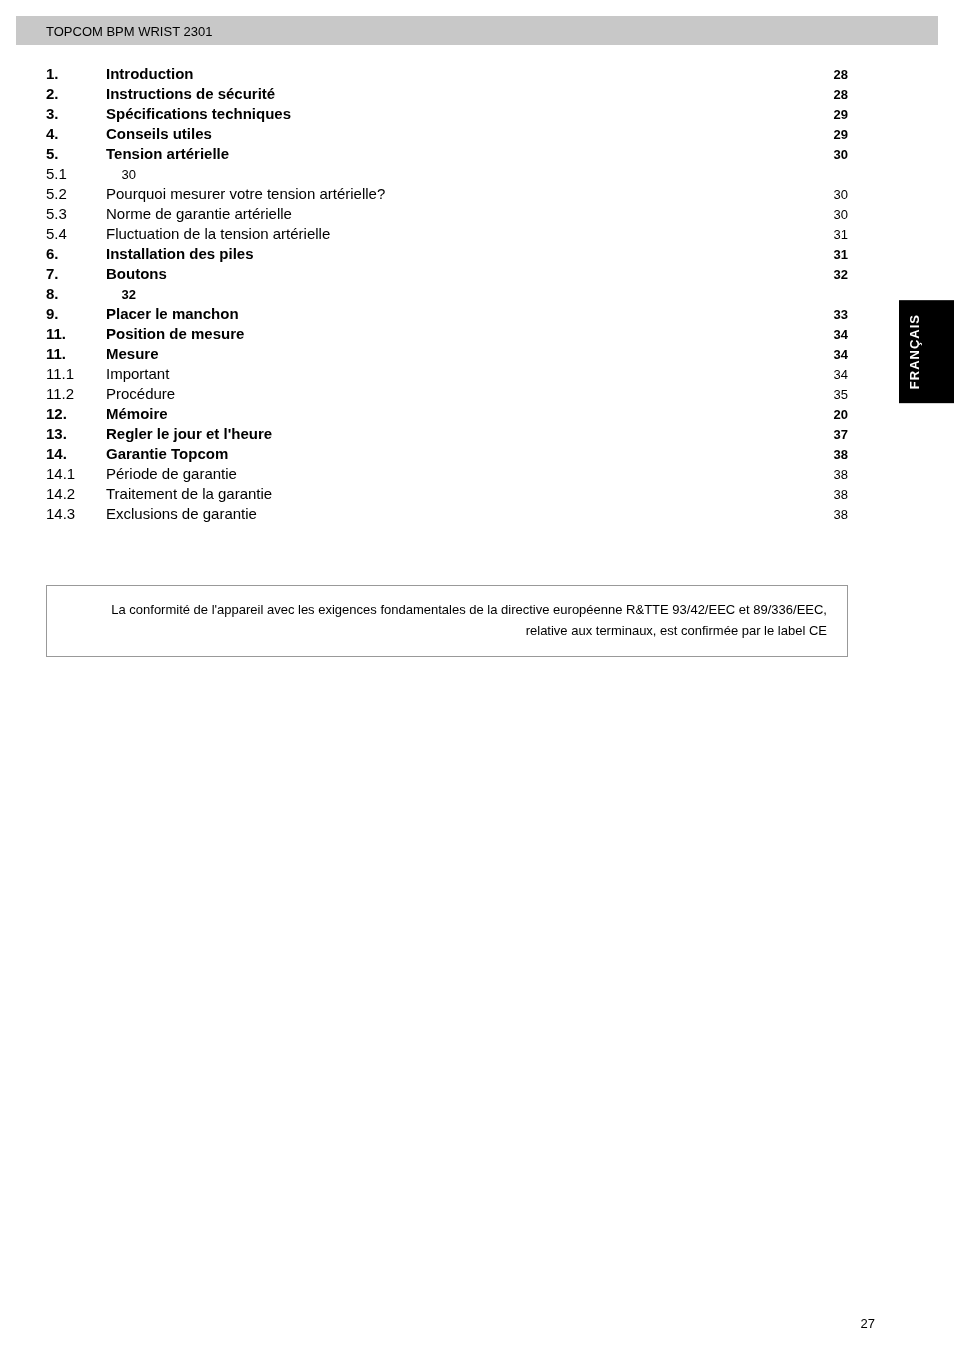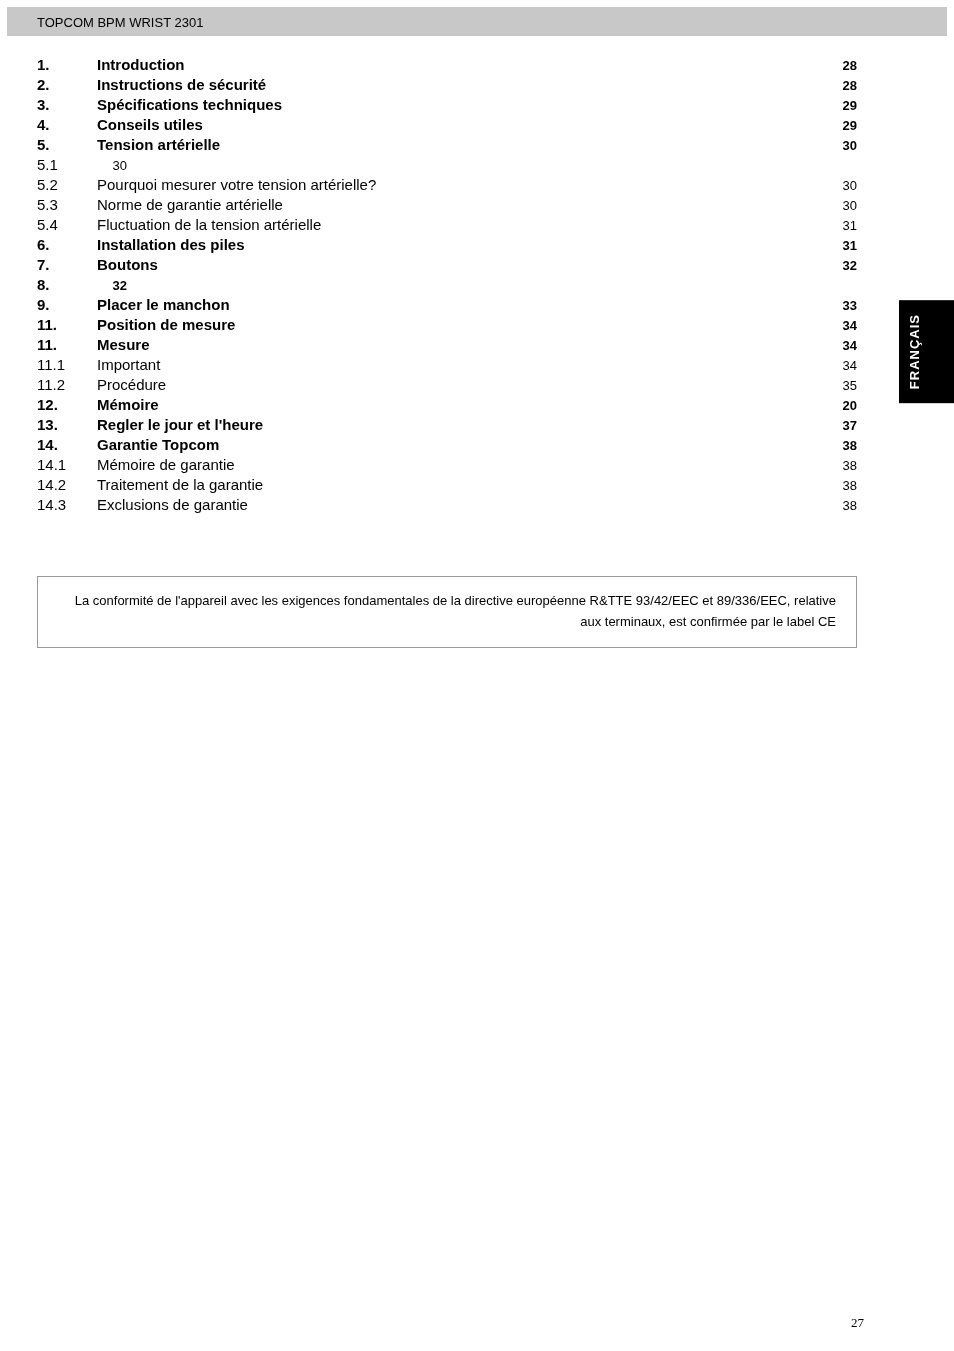--- a/index.html
+++ b/index.html
@@ -16,21 +16,21 @@
       font-size: 15px;
       color: #000;
       position: relative;
     }
 
     .page-container {
       width: 954px;
       min-height: 1351px;
       background: #fff;
       position: relative;
-      padding: 7px;
+      padding: 16px;
     }
 
     
     .header-bar {
       background: #c8c8c8;
       padding: 6px 30px;
       margin-bottom: 10px;
     }
 
     .header-title {
@@ -108,23 +108,22 @@
       padding: 14px 20px;
       text-align: right;
       font-size: 13px;
       line-height: 1.6;
     }
 
     
     .page-number {
       position: absolute;
       bottom: 20px;
-      right: 90px;
-      font-size: 13px;
-      font-family: Liberation Serif, serif;
+      right: 79px;
+      font-size: 13px;
     }
   </style>
 </head>
 <body>
 
 <div class="page-container">
 
   <div class="header-bar">
     <span class="header-title">TOPCOM BPM WRIST 2301</span>
   </div>
@@ -225,21 +224,21 @@
           <span class="toc-label bold">Regler le jour et l'heure</span>
           <span class="toc-page bold">37</span>
         </div>
         <div class="toc-row">
           <span class="toc-num bold">14.</span>
           <span class="toc-label bold">Garantie Topcom</span>
           <span class="toc-page bold">38</span>
         </div>
         <div class="toc-row">
           <span class="toc-num">14.1</span>
-          <span class="toc-label">Mémoire de garantie</span>
+          <span class="toc-label">Période de garantie</span>
           <span class="toc-page">38</span>
         </div>
         <div class="toc-row">
           <span class="toc-num">14.2</span>
           <span class="toc-label">Traitement de la garantie</span>
           <span class="toc-page">38</span>
         </div>
         <div class="toc-row">
           <span class="toc-num">14.3</span>
           <span class="toc-label">Exclusions de garantie</span>

